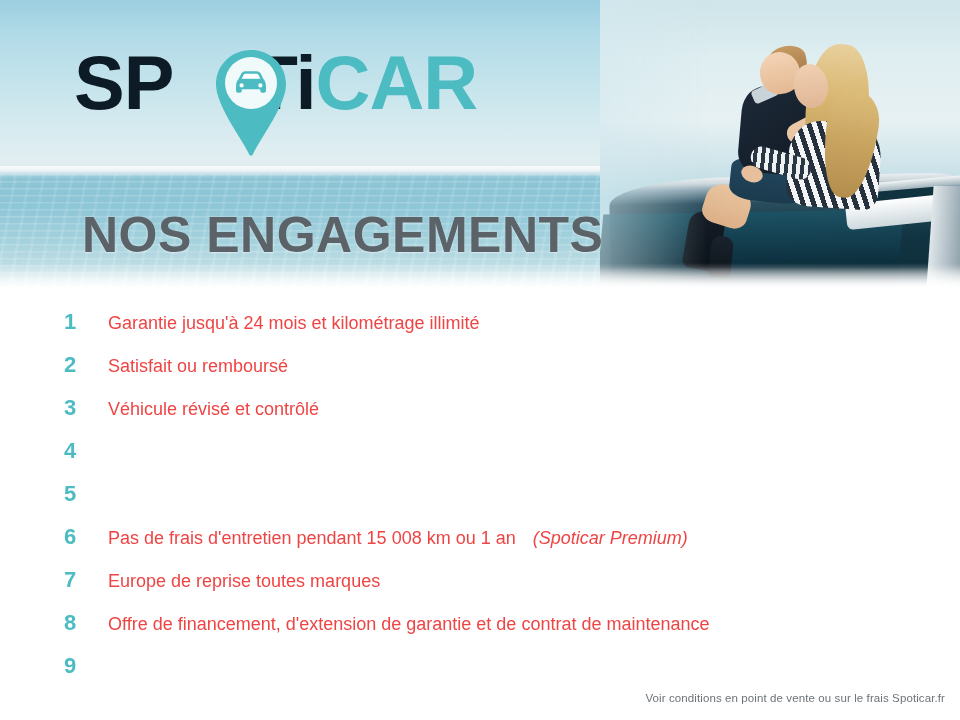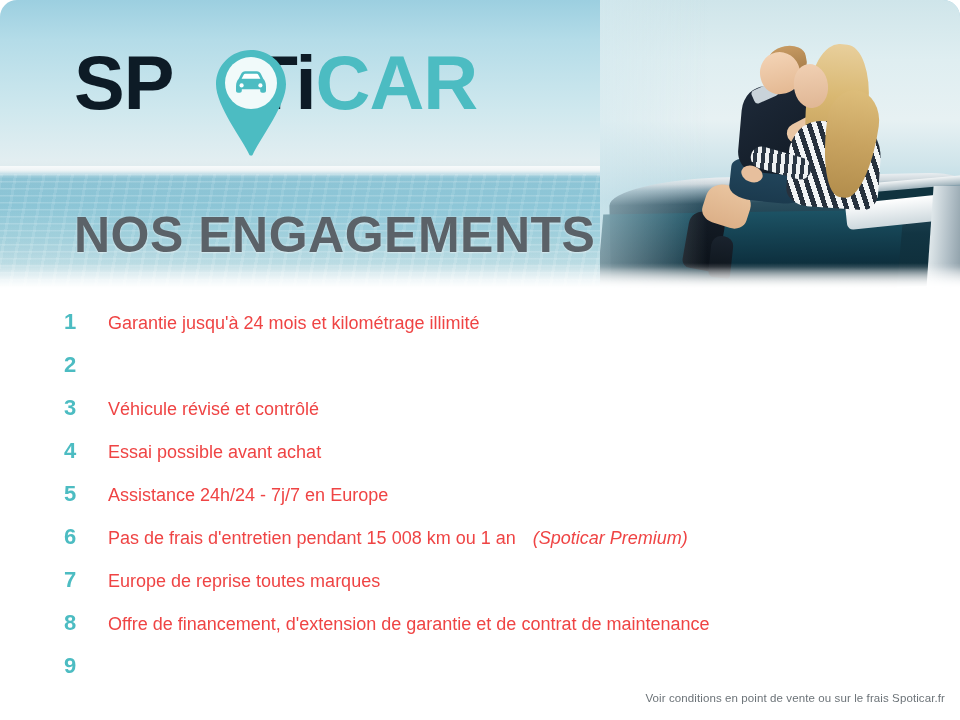--- a/index.html
+++ b/index.html
@@ -12,21 +12,20 @@
     background: #ffffff;
     font-family: "Liberation Sans", sans-serif;
   }
 
   .page {
     position: relative;
     width: 960px;
     height: 720px;
     background: #ffffff;
     overflow: hidden;
-    border-radius: 17px;
   }
 
   
   .hero {
     position: absolute;
     left: 0; top: 0;
     width: 960px;
     height: 289px;
     overflow: hidden;
   }
@@ -304,21 +303,21 @@
 
   .logo-pin {
     position: absolute;
     left: 213px; top: 48px;
     width: 76px; height: 110px;
   }
 
   
   .headline {
     position: absolute;
-    left: 74px; top: 206px;
+    left: 82px; top: 206px;
     font-size: 50px;
     font-weight: 700;
     letter-spacing: 0.5px;
     color: #5b6268;
     line-height: 58px;
     text-shadow: 0 1px 2px rgba(255,255,255,0.45);
   }
 
   
   .list {
@@ -427,35 +426,34 @@
 
   <div class="list">
 
     <div class="list-item">
       <span class="item-num">1</span>
       <span class="item-text">Garantie jusqu'à 24 mois et kilométrage illimité</span>
     </div>
 
     <div class="list-item">
       <span class="item-num">2</span>
+      <span class="item-text">Satisfait ou remboursé</span>
     </div>
 
     <div class="list-item">
       <span class="item-num">3</span>
       <span class="item-text">Véhicule révisé et contrôlé</span>
     </div>
 
     <div class="list-item">
       <span class="item-num">4</span>
-      <span class="item-text">Essai possible avant achat</span>
     </div>
 
     <div class="list-item">
       <span class="item-num">5</span>
-      <span class="item-text">Assistance 24h/24 - 7j/7 en Europe</span>
     </div>
 
     <div class="list-item">
       <span class="item-num">6</span>
       <span class="item-text"><span>Pas de frais d'entretien pendant 15 008 km ou 1 an </span><em>(Spoticar Premium)</em></span>
     </div>
 
     <div class="list-item">
       <span class="item-num">7</span>
       <span class="item-text">Europe de reprise toutes marques</span>

